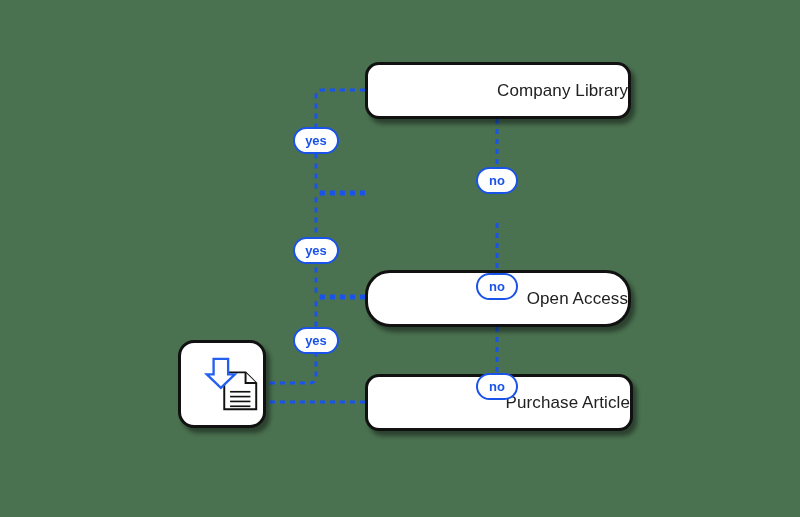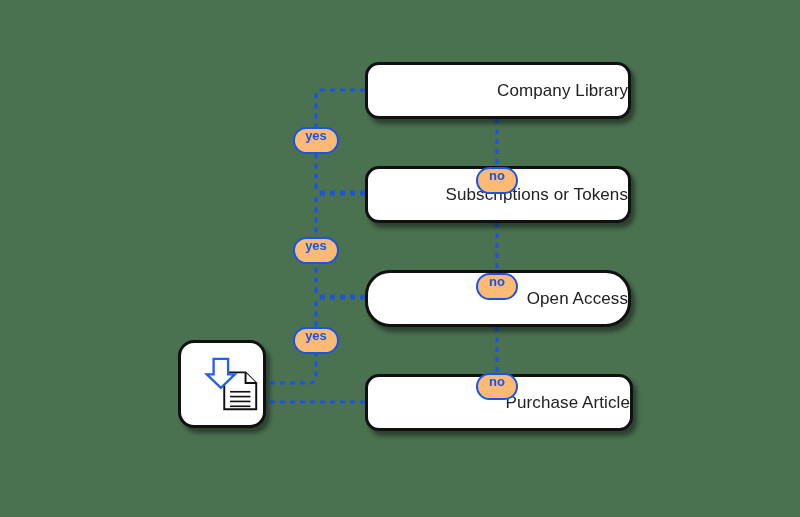--- a/index.html
+++ b/index.html
@@ -61,25 +61,25 @@
   }
   .doc-icon {
     width: 62px;
     height: 62px;
     display: block;
   }
 
   
   .pill {
     position: absolute;
-    background: #fdba74;
+    background: #ffffff;
     border: 2.5px solid #1a53e8;
     border-radius: 999px;
     display: flex;
-    align-items: flex-start;
+    align-items: center;
     justify-content: center;
     box-sizing: border-box;
     z-index: 5;
   }
   .pill-label {
     font-size: 13px;
     font-weight: bold;
     color: #1a53e8;
     line-height: 1;
   }
@@ -114,23 +114,20 @@
       <path d="M 497 223 L 497 270"></path>
 
       <path d="M 497 327 L 497 374"></path>
     </g>
   </svg>
 
   <div class="node node-company">
     <span class="node-label">Company Library</span>
   </div>
 
-  <div class="node node-subs">
-    <span class="node-label">Subscriptions or Tokens</span>
-  </div>
 
   <div class="node node-open">
     <span class="node-label">Open Access</span>
   </div>
 
   <div class="node node-purchase">
     <span class="node-label">Purchase Article</span>
   </div>
 
   <div class="node node-doc">

